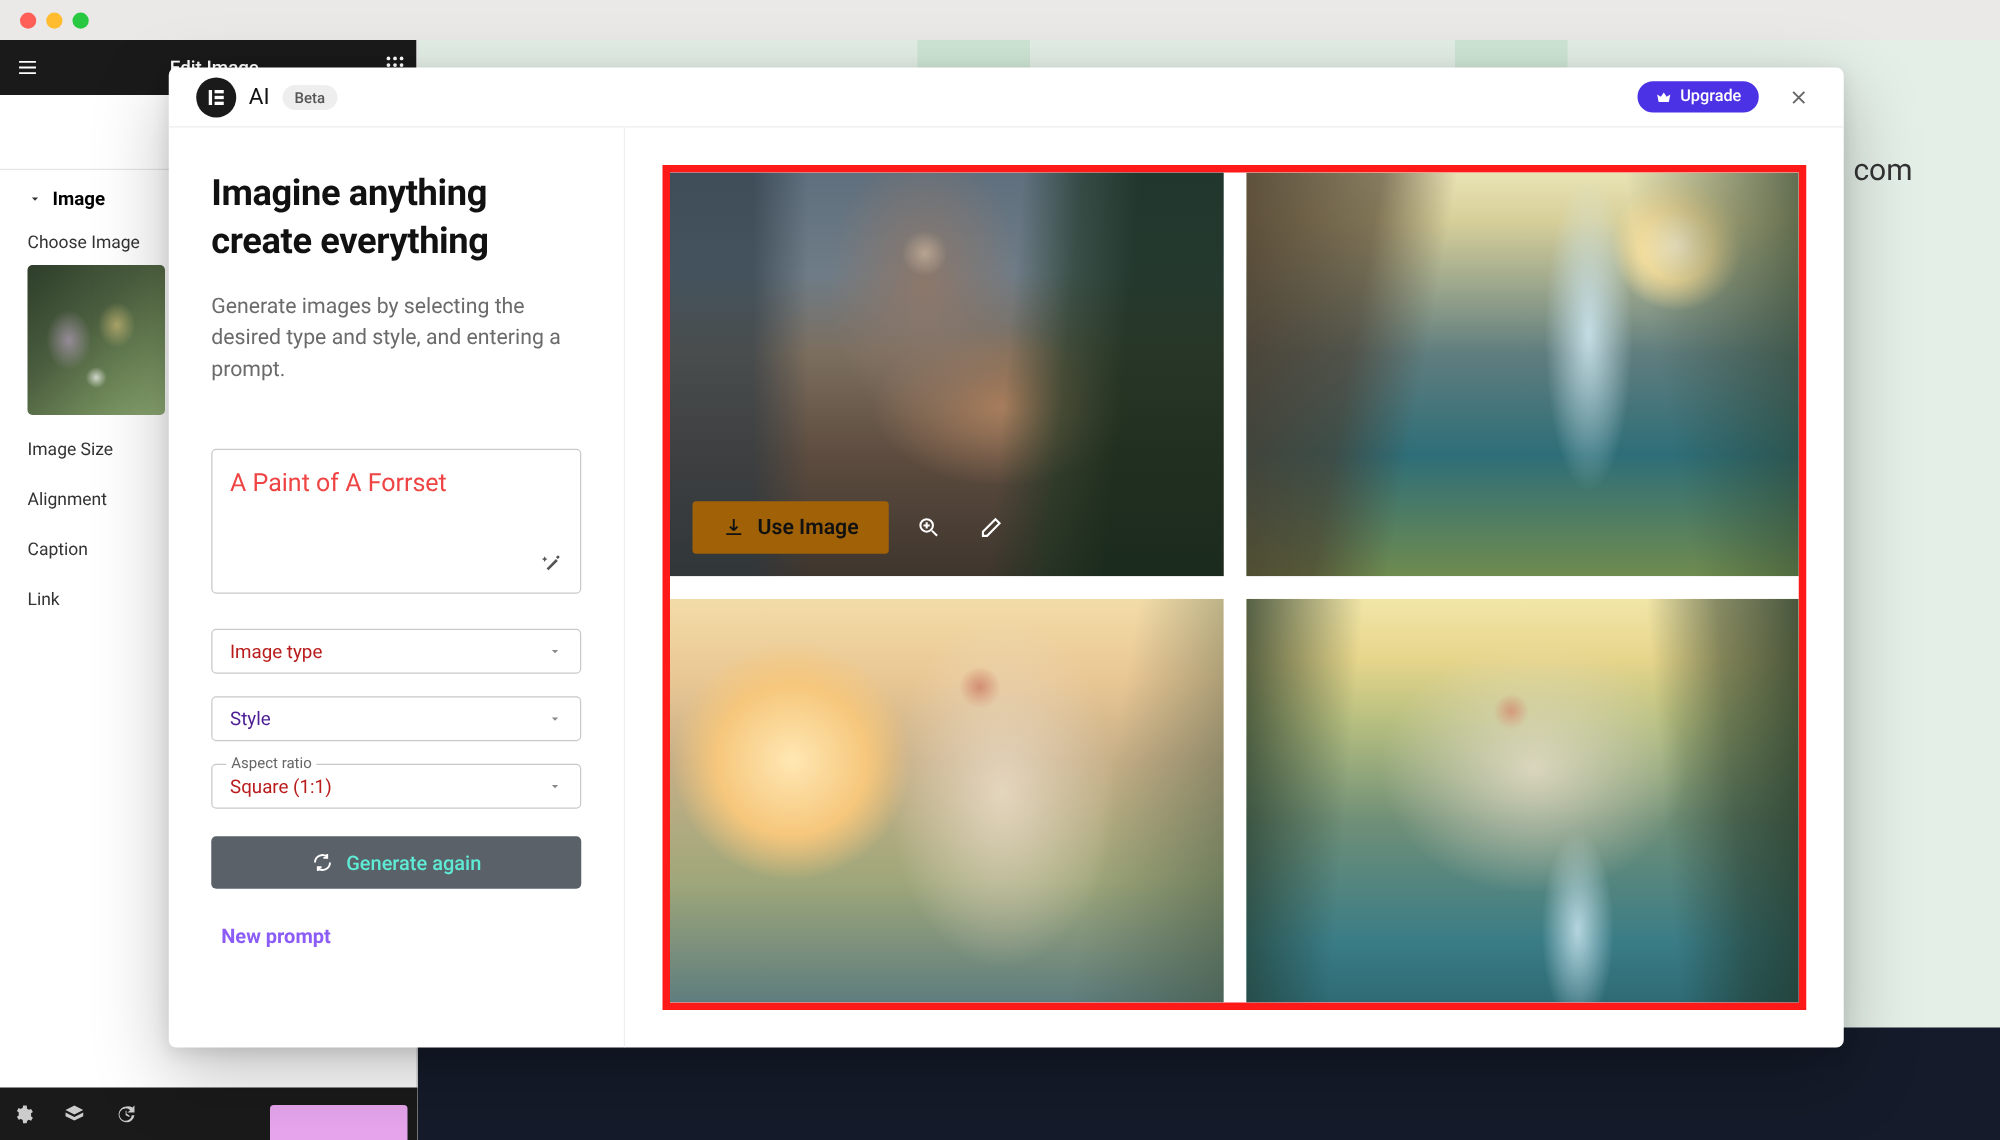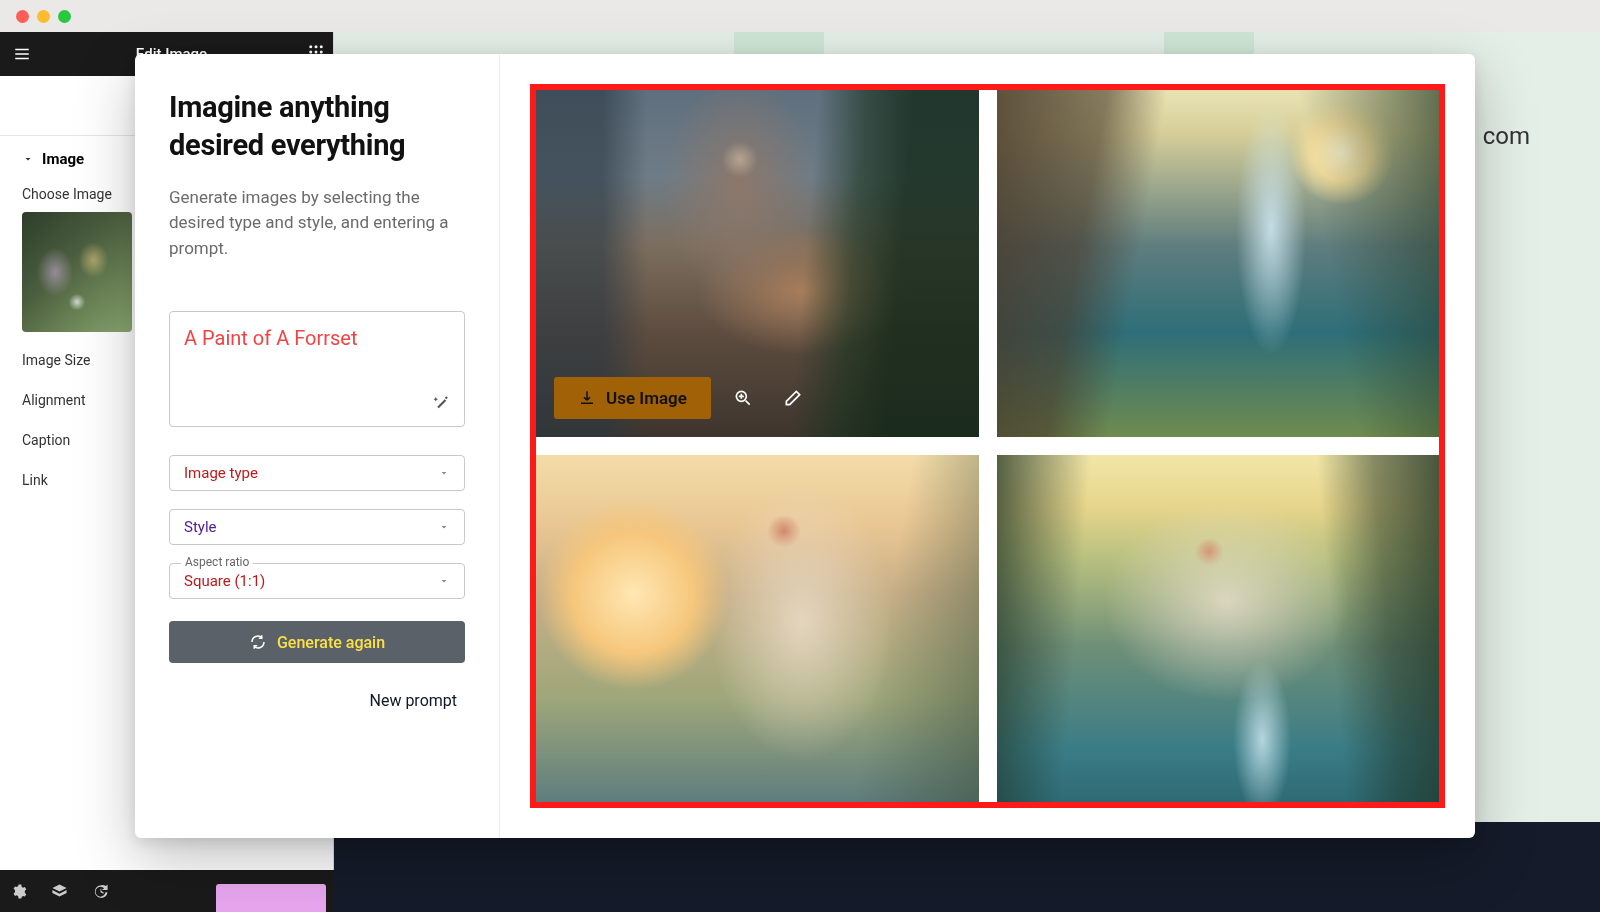--- a/index.html
+++ b/index.html
@@ -61,23 +61,23 @@
     .subtext{font-size:17px;color:#6b6b6b;line-height:1.5;margin-bottom:50px;}
     .prompt-box{border:1px solid #c9c9c9;border-radius:4px;padding:14px 14px 10px;margin-bottom:28px;}
     .prompt-box textarea{width:100%;border:none;outline:none;resize:none;font-size:20px;color:#ef4444;height:64px;font-family:inherit;}
     .prompt-box-footer{display:flex;justify-content:flex-end;}
     .wand svg{width:18px;height:18px;fill:#555;}
     .select{border:1px solid #c9c9c9;border-radius:4px;height:36px;display:flex;align-items:center;justify-content:space-between;padding:0 14px;font-size:15px;color:#b91c1c;margin-bottom:18px;cursor:pointer;}
     .select svg{width:12px;height:12px;fill:#888;}
     .select.disabled{color:#4c1d95;}
     .select-group{position:relative;margin-bottom:22px;}
     .select-group .float-label{position:absolute;top:-8px;left:12px;background:#fff;padding:0 4px;font-size:12px;color:#666;}
-    .btn-gen{width:100%;height:42px;background:#5a6168;color:#fde047;border:none;border-radius:4px;font-size:16px;font-weight:500;display:flex;align-items:center;justify-content:center;gap:10px;cursor:pointer;margin-bottom:20px;}
+    .btn-gen{width:100%;height:42px;background:#5a6168;color:#5eead4;border:none;border-radius:4px;font-size:16px;font-weight:500;display:flex;align-items:center;justify-content:center;gap:10px;cursor:pointer;margin-bottom:20px;}
     .btn-gen svg{width:18px;height:18px;fill:none;stroke:#fff;stroke-width:2;}
-    .btn-new{width:100%;text-align:right;font-size:16px;color:#0f172a;font-weight:400;cursor:pointer;padding:8px;}
+    .btn-new{width:100%;text-align:left;font-size:16px;color:#8b5cf6;font-weight:700;cursor:pointer;padding:8px;}
 
     .modal-right{flex:1;padding:30px 30px 30px 30px;}
     .gallery{border:6px solid #ff1a1a;height:100%;display:grid;grid-template-columns:1fr 1fr;grid-template-rows:1fr 1fr;gap:18px;padding:0;background:#fff;}
     .tile{position:relative;overflow:hidden;}
     .tile .art{position:absolute;inset:0;}
     .overlay{position:absolute;left:18px;bottom:18px;display:flex;align-items:center;gap:14px;}
     .use-btn{background:#a16207;color:#111;font-size:17px;font-weight:600;padding:11px 24px;display:flex;align-items:center;gap:10px;border-radius:3px;cursor:pointer;}
     .use-btn svg{width:18px;height:18px;fill:none;stroke:#111;stroke-width:2;}
     .round-icon{width:36px;height:36px;display:flex;align-items:center;justify-content:center;cursor:pointer;}
     .round-icon svg{width:20px;height:20px;stroke:#fff;fill:none;stroke-width:2;}
@@ -205,26 +205,53 @@
   <svg viewBox="0 0 24 24">
       <path d="M12 2 2 7l10 5 10-5-10-5zm0 13L2 10v4l10 5 10-5v-4l-10 5z"></path>
     </svg>
   <svg viewBox="0 0 24 24">
       <path d="M13 3a9 9 0 1 0 8.94 10H19a7 7 0 1 1-1.87-5.6L14 10h8V2l-2.35 2.35A9 9 0 0 0 13 3zm-1 5v5l4 2 .75-1.23L13 11V8z"></path>
     </svg>
 </div>
 <div class="pink-strip"></div>
 
 <div class="modal">
+  <div class="modal-header">
+    <div class="modal-header-left">
+      <div class="logo">
+        <svg width="16" height="16" viewBox="0 0 24 24">
+            <rect x="3" y="3" width="4" height="18" fill="#fff"></rect>
+            <rect x="10" y="3" width="11" height="4" fill="#fff"></rect>
+            <rect x="10" y="10" width="11" height="4" fill="#fff"></rect>
+            <rect x="10" y="17" width="11" height="4" fill="#fff"></rect>
+          </svg>
+      </div>
+      <span class="ai-label">AI</span>
+      <span class="beta-pill">Beta</span>
+    </div>
+    <div class="modal-header-right">
+      <div class="upgrade">
+        <svg viewBox="0 0 24 24">
+            <path d="M5 18h14l2-10-5 3-4-6-4 6-5-3 2 10z"></path>
+          </svg>
+        <span>Upgrade</span>
+      </div>
+      <div class="close-btn">
+        <svg viewBox="0 0 24 24">
+            <path d="M6 6l12 12M18 6L6 18"></path>
+          </svg>
+      </div>
+    </div>
+  </div>
 
   <div class="modal-body">
     <div class="modal-left">
       <div class="headline">
         <span>Imagine anything</span><br>
-        <span>desired everything</span>
+        <span>create everything</span>
       </div>
       <div class="subtext">Generate images by selecting the desired type and style, and entering a prompt.</div>
 
       <div class="prompt-box">
         <textarea style="">A Paint of A Forrset</textarea>
         <div class="prompt-box-footer">
           <div class="wand">
             <svg viewBox="0 0 24 24">
                 <path d="M7 17l10-10 2 2L9 19l-2-2zm12-10l-2-2 1.5-1.5a1 1 0 0 1 1.4 0l.6.6a1 1 0 0 1 0 1.4L19 7zM4 6l1-2 1 2 2 1-2 1-1 2-1-2-2-1 2-1z"></path>
               </svg>

